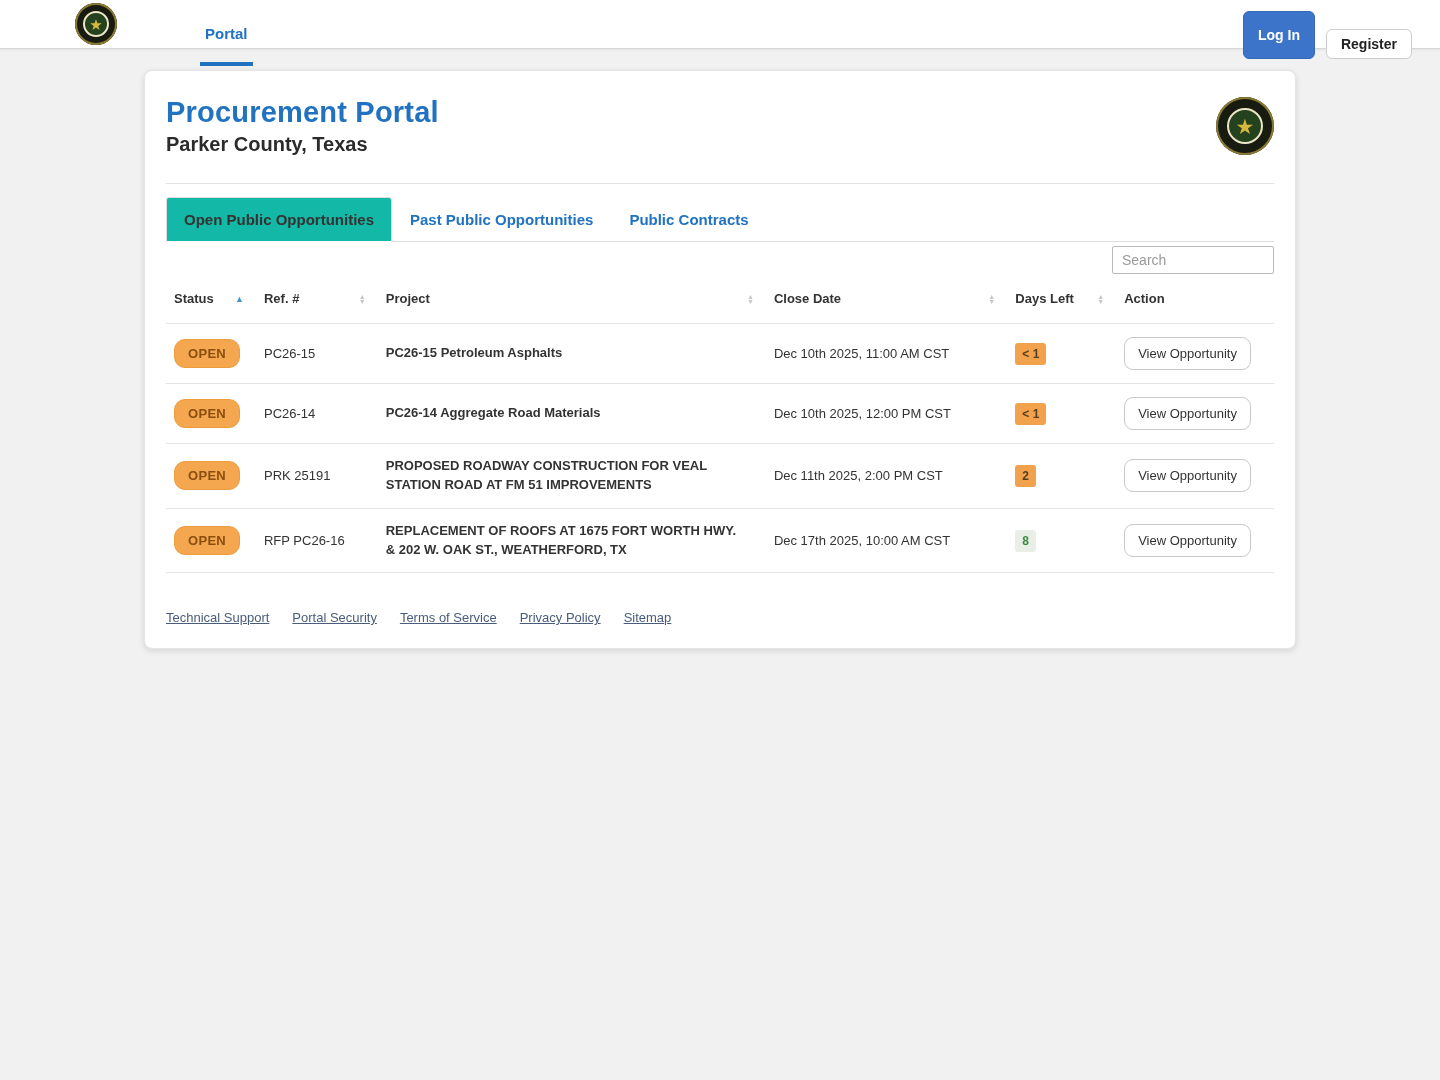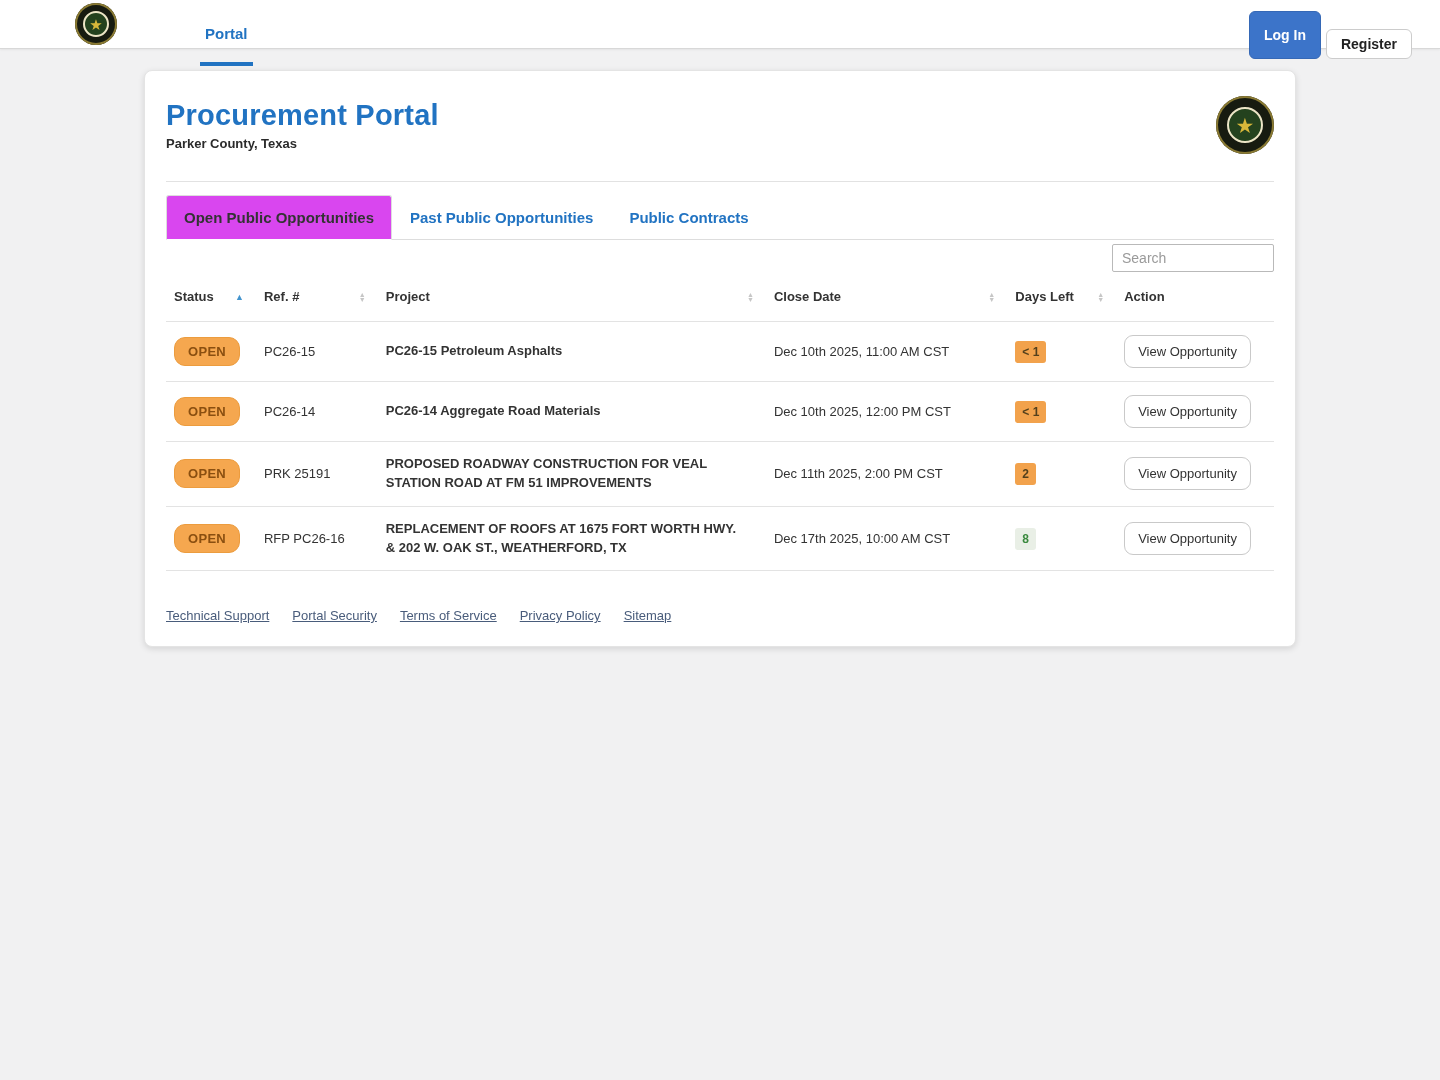--- a/index.html
+++ b/index.html
@@ -22,21 +22,21 @@
   .nav-portal {
     position: absolute; left: 200px; top: 0; height: 66px;
     display: flex; align-items: center; padding: 0 5px;
     color: #2173c2; font-weight: bold; font-size: 15px;
     text-decoration: none; cursor: pointer;
   }
   .nav-portal .active-bar {
     position: absolute; left: 0; bottom: 0; width: 100%; height: 4px;
     background: #2173c2;
   }
-  .nav-actions { position: absolute; right: 28px; top: 11px; display: flex; gap: 5px; }
+  .nav-actions { position: absolute; right: 28px; top: 11px; display: flex; gap: 11px; }
   .btn { font-family: "Liberation Sans", sans-serif; font-size: 14px; font-weight: bold;
          padding: 6px 14px; border-radius: 6px; cursor: pointer; }
   .btn-login { background: #3c74c9; color: #fff; border: 1px solid #3568b6; }
   .btn-register { background: #fff; color: #222; border: 1px solid #ccc; margin-top: 18px; }
 
   
   .seal { position: relative; border-radius: 50%; background: #171b10;
           box-shadow: inset 0 0 0 2px #8a7a33; }
   .seal .seal-inner {
     position: absolute; inset: 19%; border-radius: 50%;
@@ -49,32 +49,32 @@
 
   
   .card {
     width: 1152px; margin: 21px auto 0 auto;
     background: #fff; border: 1px solid #e4e4e4; border-radius: 8px;
     box-shadow: 0 2px 6px rgba(0,0,0,0.12);
     padding: 21px 21px 23px 21px;
   }
   .card-header { display: flex; justify-content: space-between; align-items: center; padding-top: 4px; }
   .page-title { margin: 0; color: #2173c2; font-size: 29px; font-weight: bold; letter-spacing: 0.2px; }
-  .page-subtitle { margin: 4px 0 0 0; color: #2b2b2b; font-size: 13px; font-weight: bold; }
+  .page-subtitle { margin: 4px 0 0 0; color: #2b2b2b; font-size: 20px; font-weight: bold; }
   .header-divider { border: none; border-top: 1px solid #e2e2e2; margin: 27px 0 0 0; }
 
   
   .tabs { display: flex; border-bottom: 1px solid #ddd; margin-top: 13px; }
   .tab {
     padding: 13px 17px; font-size: 15px; font-weight: bold; color: #2173c2;
     cursor: pointer; background: transparent; border: 1px solid transparent;
     margin-bottom: -1px; border-radius: 3px 3px 0 0;
   }
   .tab.active {
-    color: #333; background: #d946ef;
+    color: #333; background: #14b8a6;
     border-color: #ddd #ddd #fff #ddd;
   }
 
   
   .search-row { display: flex; justify-content: flex-end; margin-top: 4px; }
   .search-input {
     width: 162px; height: 28px; border: 1px solid #b9b9b9; border-radius: 2px;
     padding: 0 9px; font-size: 14px; color: #333;
     font-family: "Liberation Sans", sans-serif;
   }

